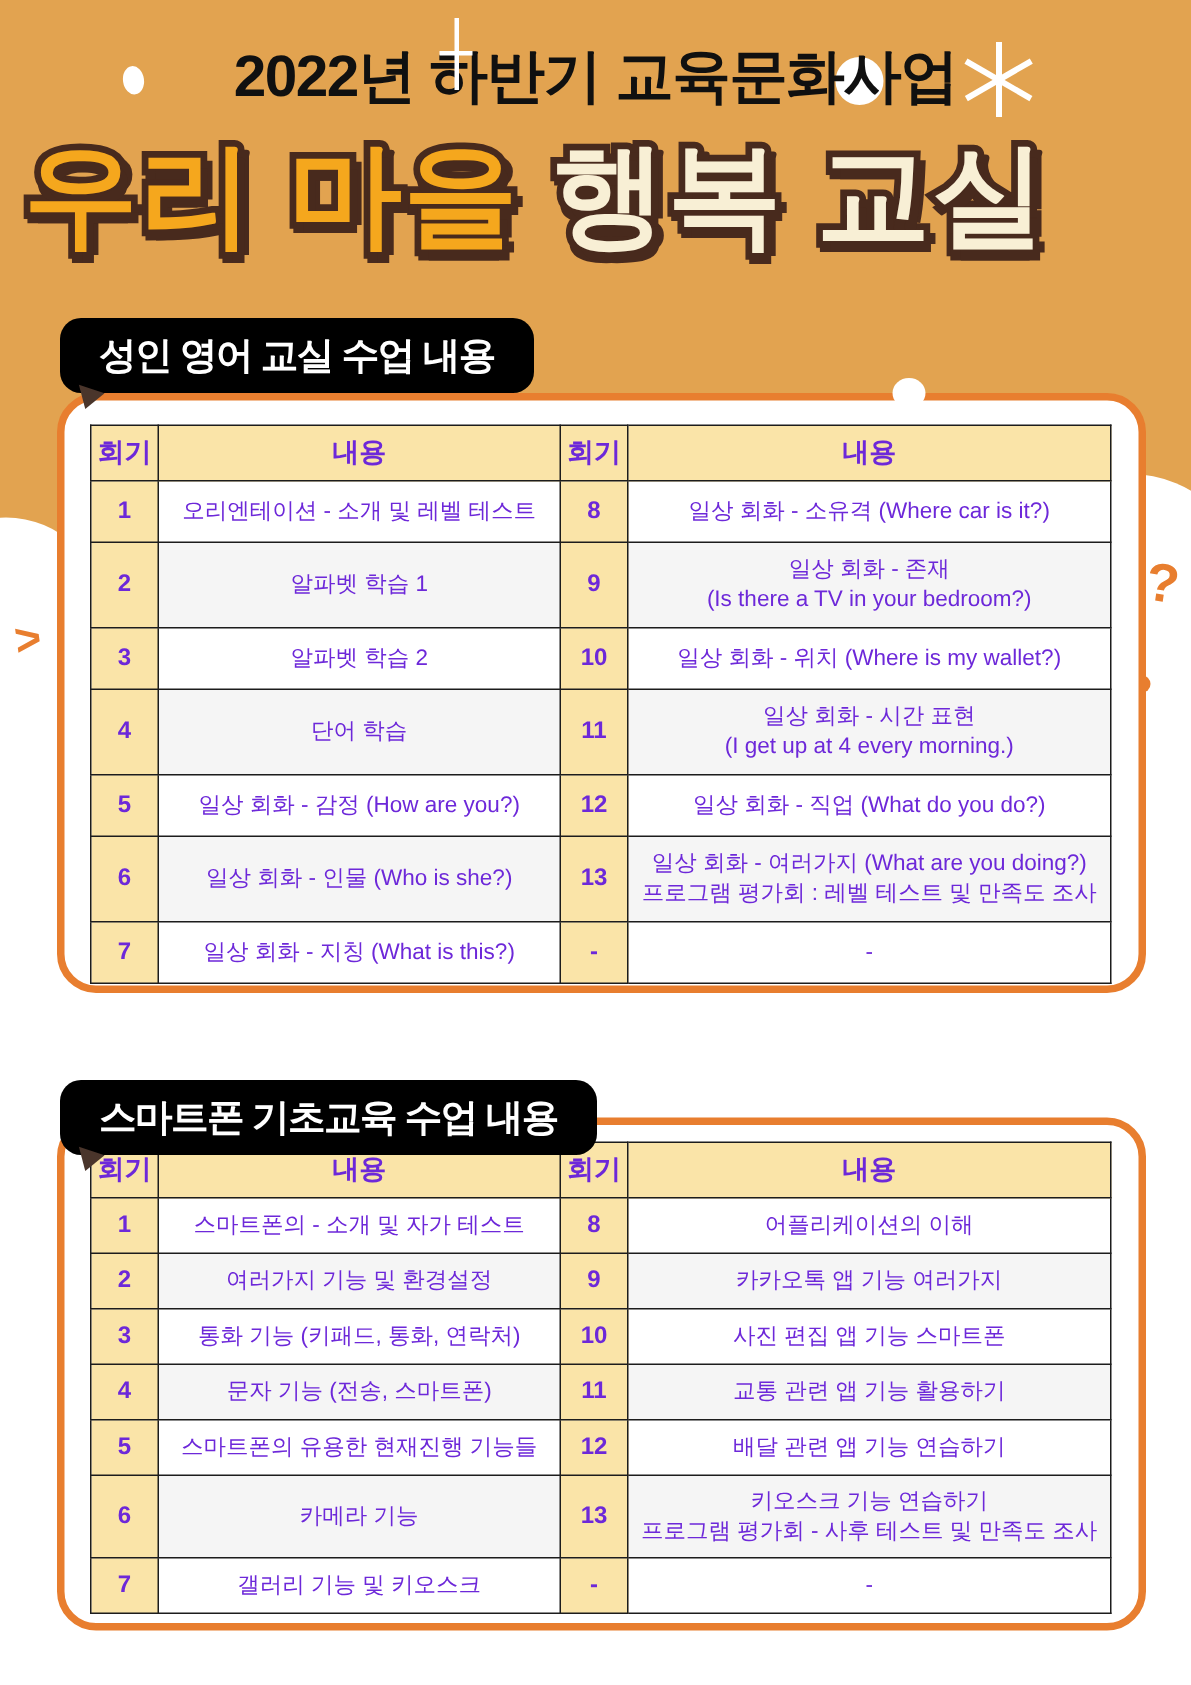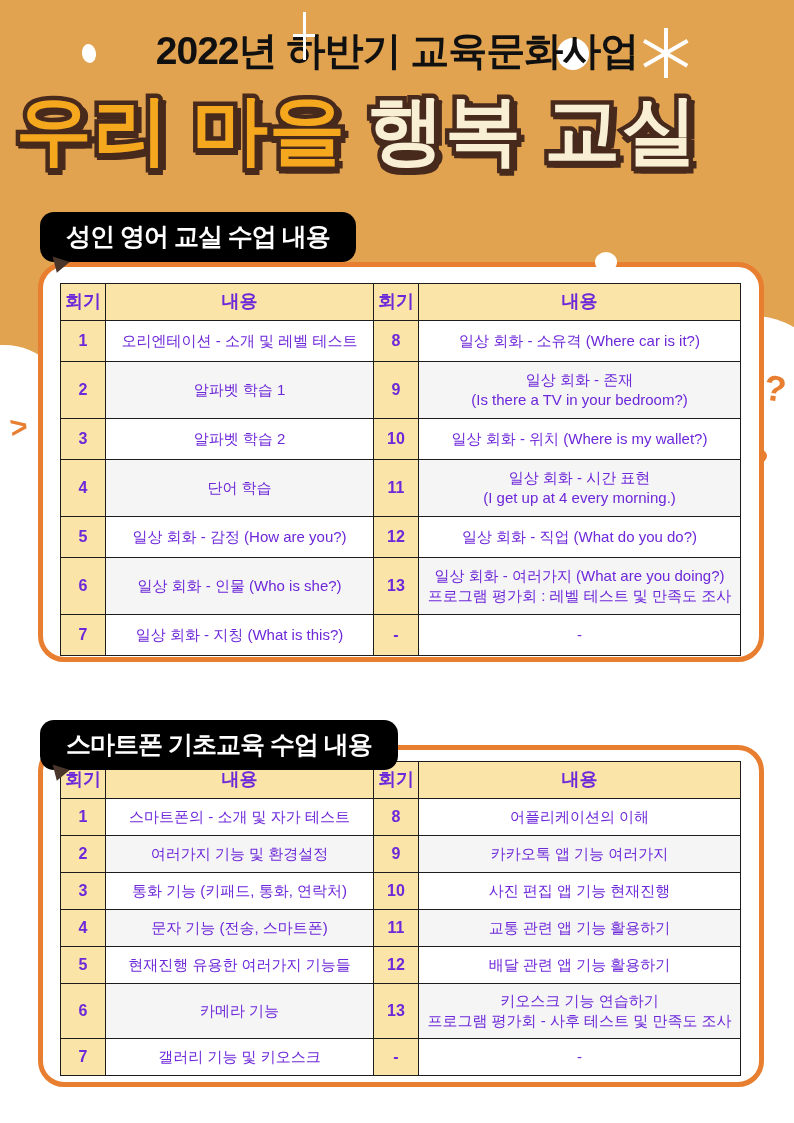--- a/index.html
+++ b/index.html
@@ -234,33 +234,33 @@
           <tr>
             <td class="num">2</td>
             <td class="content">여러가지 기능 및 환경설정</td>
             <td class="num">9</td>
             <td class="content">카카오톡 앱 기능 여러가지</td>
           </tr>
           <tr>
             <td class="num">3</td>
             <td class="content">통화 기능 (키패드, 통화, 연락처)</td>
             <td class="num">10</td>
-            <td class="content">사진 편집 앱 기능 현재진행</td>
+            <td class="content">사진 편집 앱 기능 스마트폰</td>
           </tr>
           <tr>
             <td class="num">4</td>
             <td class="content">문자 기능 (전송, 스마트폰)</td>
             <td class="num">11</td>
             <td class="content">교통 관련 앱 기능 활용하기</td>
           </tr>
           <tr>
             <td class="num">5</td>
-            <td class="content">현재진행 유용한 여러가지 기능들</td>
+            <td class="content">스마트폰의 유용한 현재진행 기능들</td>
             <td class="num">12</td>
-            <td class="content">배달 관련 앱 기능 활용하기</td>
+            <td class="content">배달 관련 앱 기능 연습하기</td>
           </tr>
           <tr class="tall">
             <td class="num">6</td>
             <td class="content">카메라 기능</td>
             <td class="num">13</td>
             <td class="content">키오스크 기능 연습하기
 프로그램 평가회 - 사후 테스트 및 만족도 조사</td>
           </tr>
           <tr>
             <td class="num">7</td>

